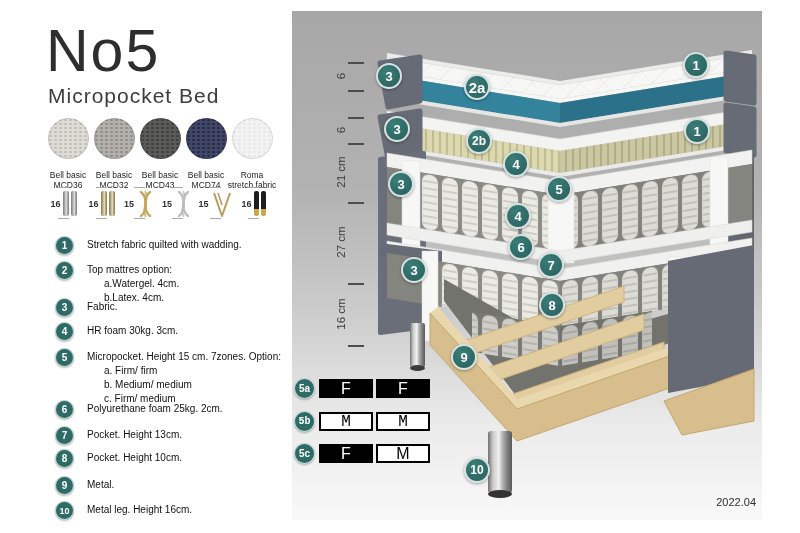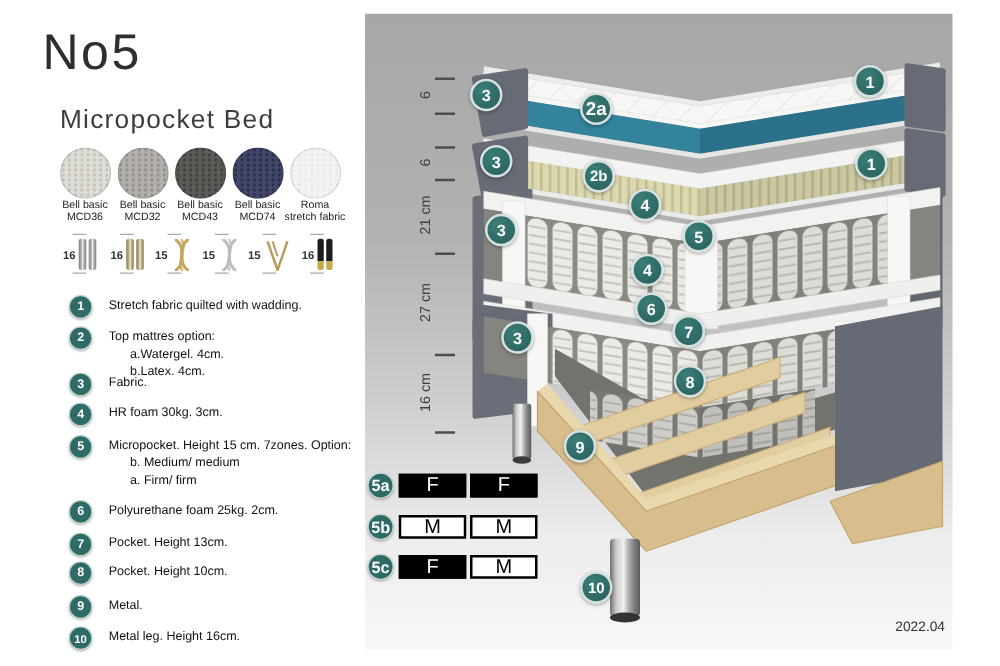--- a/index.html
+++ b/index.html
@@ -1,27 +1,27 @@
 <!DOCTYPE html>
 <html><head>
 <meta charset="utf-8">
 <style>
   html,body{margin:0;padding:0;background:#fff;}
   body{font-family:"Liberation Sans",sans-serif;-webkit-font-smoothing:antialiased;}
   #stage{position:relative;width:800px;height:533px;background:#fff;overflow:hidden;}
 
   
-  #title{position:absolute;left:34px;top:22px;font-size:40px;font-weight:normal;
+  #title{position:absolute;left:46px;top:22px;font-size:59px;font-weight:normal;
          letter-spacing:2px;color:#2e2e2e;line-height:1;}
   #subtitle{position:absolute;left:48px;top:84px;font-size:21px;color:#3d3d3d;letter-spacing:1px;}
 
   #fabrics{position:absolute;left:47px;top:118px;display:flex;gap:4px;}
   .fab-item{width:42px;display:flex;flex-direction:column;align-items:center;}
   .fab-circle{width:41px;height:41px;border-radius:50%;box-shadow:inset 0 0 0 1px rgba(0,0,0,.12);}
-  .fab-label{margin-top:0;font-size:8.5px;line-height:9.5px;text-align:center;color:#1c1c1c;white-space:nowrap;}
+  .fab-label{margin-top:12px;font-size:8.5px;line-height:9.5px;text-align:center;color:#1c1c1c;white-space:nowrap;}
 
   #legs-row{position:absolute;left:46px;top:186px;display:flex;gap:3px;}
   .leg-item{width:35px;display:flex;flex-direction:column;align-items:center;}
   .leg-item .dash{width:11px;height:1px;background:#aaa;margin:1px 0 2px 0;display:block;}
   .leg-row{display:flex;align-items:center;gap:2px;height:27px;}
   .leg-num{font-size:9px;font-weight:bold;color:#333;}
   .leg-gfx{display:flex;align-items:flex-end;gap:2px;}
   .leg-cyl{width:6px;height:25px;border-radius:2px;}
 
   #legend{position:absolute;left:0;top:0;width:292px;height:533px;}
@@ -40,21 +40,21 @@
   .dbadge{position:absolute;width:26px;height:26px;border-radius:50%;
           color:#fff;font-size:13px;font-weight:bold;display:flex;align-items:center;justify-content:center;
           border:2px solid rgba(255,255,255,.8);box-shadow:0 1px 3px rgba(0,0,0,.35);
           background:radial-gradient(circle at 35% 30%, #3a7d78, #295f5b);box-sizing:border-box;}
 
   .tick{position:absolute;left:56px;width:16px;height:2px;background:#4d4d4d;}
   .scale-label{position:absolute;left:20px;width:60px;height:14px;text-align:center;
                font-size:11.5px;color:#3e3e3e;transform:rotate(-90deg);}
 
   .firm-row{position:absolute;left:2px;display:flex;align-items:center;gap:4px;}
-  .firm-badge{width:21px;height:21px;border-radius:50%;color:#fff;font-size:13px;font-weight:bold;
+  .firm-badge{width:21px;height:21px;border-radius:50%;color:#fff;font-size:10px;font-weight:bold;
               display:flex;align-items:center;justify-content:center;border:1.5px solid rgba(255,255,255,.75);
               box-shadow:0 1px 2px rgba(0,0,0,.3);box-sizing:border-box;}
   .firm-cells{display:flex;gap:3px;}
   .firm-cell{width:54px;height:19px;display:flex;align-items:center;justify-content:center;
              font-size:16px;border:2px solid #000;box-sizing:border-box;}
   .firm-cell.dark{background:#000;color:#fff;}
   .firm-cell.light{background:#fff;color:#000;}
 
   #version{position:absolute;right:6px;bottom:12px;font-size:11px;color:#2f2f2f;}
 </style>
@@ -203,22 +203,23 @@
       <div class="lg-item" style="top: 322px;">
         <div class="lg-badge" style="background: rgb(46, 107, 103);">4</div>
         <div class="lg-text">
           <div>HR foam 30kg. 3cm.</div>
         </div>
       </div>
       <div class="lg-item" style="top: 348px;">
         <div class="lg-badge" style="background: rgb(46, 107, 103);">5</div>
         <div class="lg-text">
           <div>Micropocket. Height 15 cm. 7zones. Option:</div>
+          <div class="lg-sub">a. Firm/ firm</div>
           <div class="lg-sub">b. Medium/ medium</div>
-          <div class="lg-sub">a. Firm/ firm</div>
+          <div class="lg-sub">c. Firm/ medium</div>
         </div>
       </div>
       <div class="lg-item" style="top: 400px;">
         <div class="lg-badge" style="background: rgb(46, 107, 103);">6</div>
         <div class="lg-text">
           <div>Polyurethane foam 25kg. 2cm.</div>
         </div>
       </div>
       <div class="lg-item" style="top: 426px;">
         <div class="lg-badge" style="background: rgb(46, 107, 103);">7</div>
@@ -394,21 +395,21 @@
         <div class="scale-label" style="top: 296px;">16 cm</div>
       </div>
     <div id="firmness">
         <div class="firm-row" style="top: 367px;">
           <div class="firm-badge" style="background: rgb(46, 107, 103);">5a</div>
           <div class="firm-cells">
             <div class="firm-cell dark">F</div>
             <div class="firm-cell dark">F</div>
           </div>
         </div>
-        <div class="firm-row" style="top: 400px;">
+        <div class="firm-row" style="top: 400px; font-family: Liberation Mono, monospace;">
           <div class="firm-badge" style="background: rgb(46, 107, 103);">5b</div>
           <div class="firm-cells">
             <div class="firm-cell light">M</div>
             <div class="firm-cell light">M</div>
           </div>
         </div>
         <div class="firm-row" style="top: 432px;">
           <div class="firm-badge" style="background: rgb(46, 107, 103);">5c</div>
           <div class="firm-cells">
             <div class="firm-cell dark">F</div>

